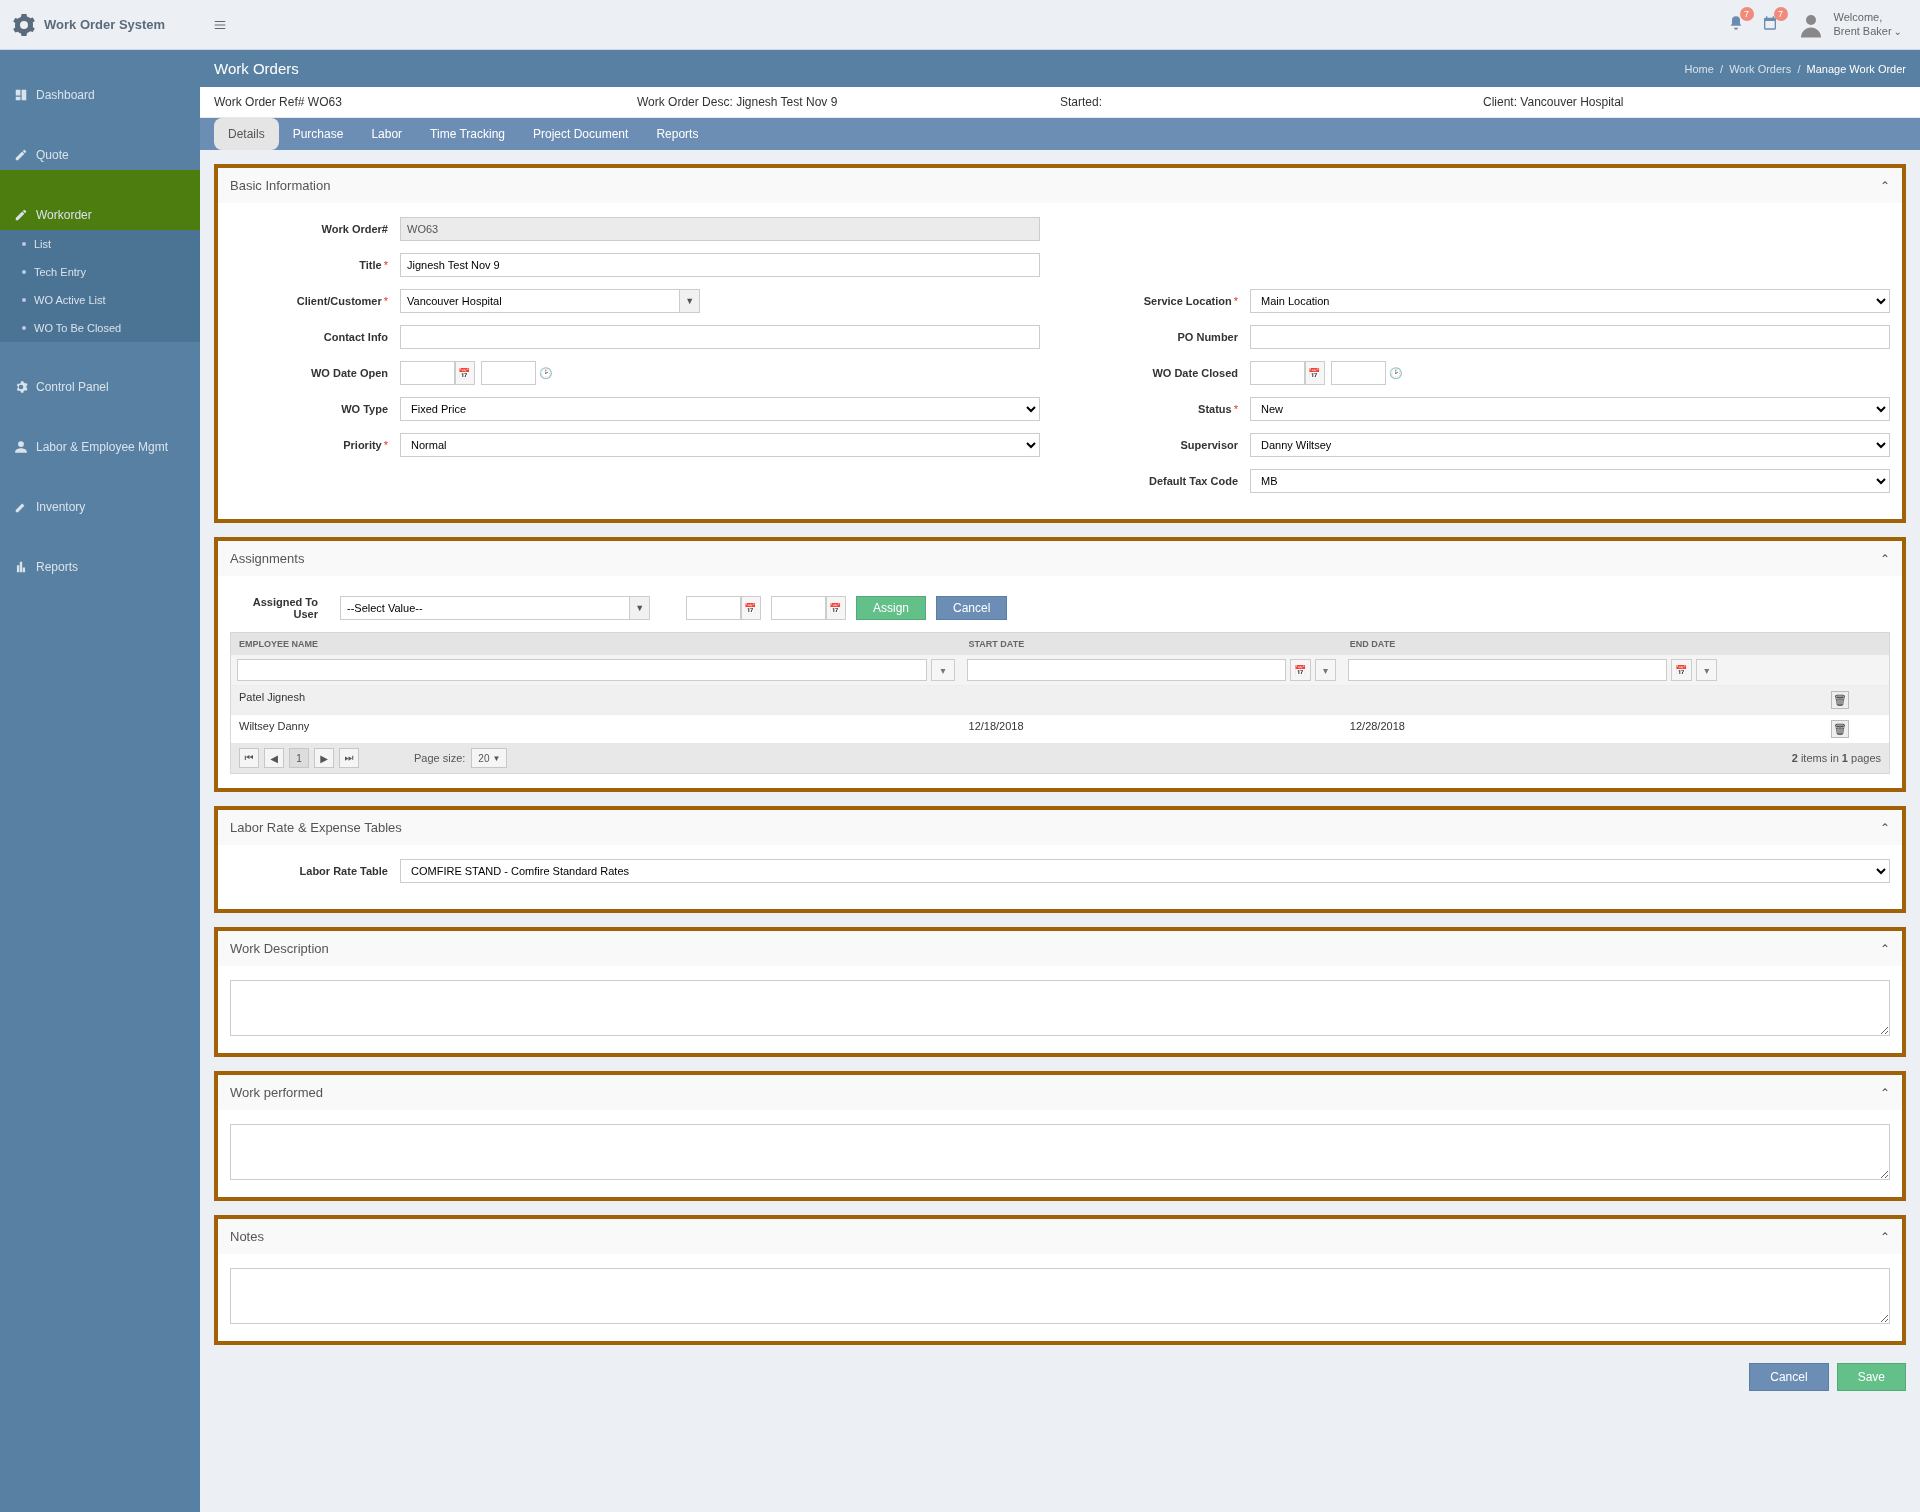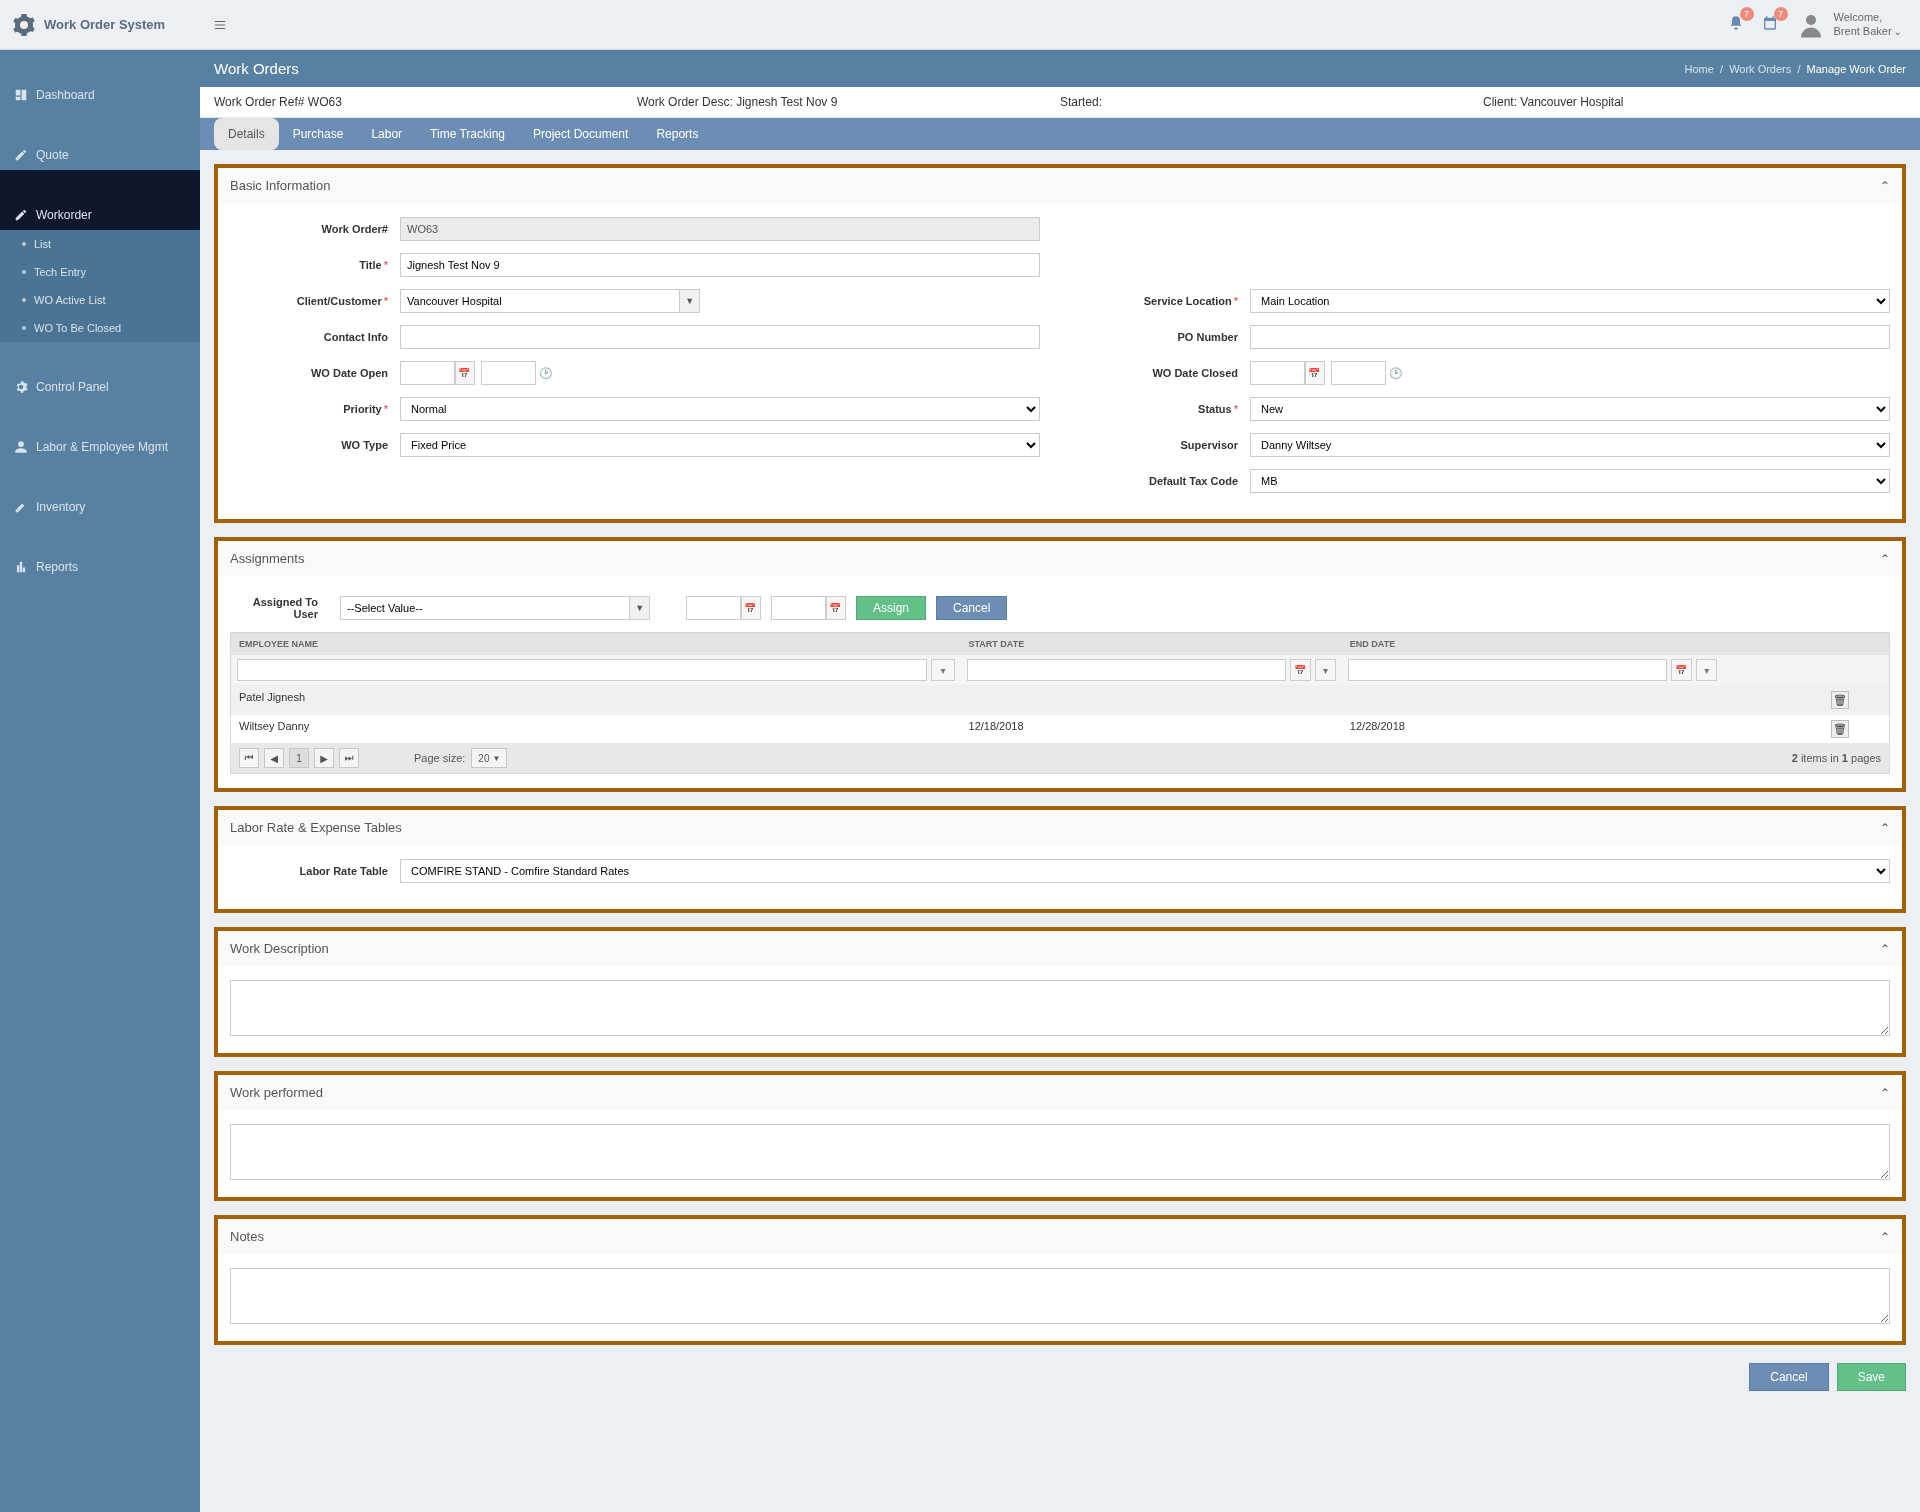--- a/index.html
+++ b/index.html
@@ -157,21 +157,21 @@
       </span>
     </div>
   <div class="nav-item">
       <span class="nav-icon-wrap">
         <svg class="icon" viewBox="0 0 24 24">
           <path fill="currentColor" d="M3 17.25V21h3.75L17.81 9.94l-3.75-3.75L3 17.25zM20.71 7.04a1 1 0 0 0 0-1.41l-2.34-2.34a1 1 0 0 0-1.41 0l-1.83 1.83 3.75 3.75 1.83-1.83z"></path>
         </svg>
         <span>Quote</span>
       </span>
     </div>
-  <div class="nav-item" style="background:#0f172a">
+  <div class="nav-item" style="background:#4d7c0f">
       <span class="nav-icon-wrap">
         <svg class="icon" viewBox="0 0 24 24">
           <path fill="currentColor" d="M3 17.25V21h3.75L17.81 9.94l-3.75-3.75L3 17.25zM20.71 7.04a1 1 0 0 0 0-1.41l-2.34-2.34a1 1 0 0 0-1.41 0l-1.83 1.83 3.75 3.75 1.83-1.83z"></path>
         </svg>
         <span>Workorder</span>
       </span>
     </div>
   <div class="nav-sub">
     <div class="nav-item">
         <span class="dot"></span>
@@ -288,26 +288,26 @@
                     <div class="mini-icon">📅</div>
                   </div>
                 <div class="time-box">
                     <input class="text-input" style="">
                     <div class="clock-icon">🕑</div>
                   </div>
               </div>
             </div>
           </div>
           <div class="form-row">
+            <div class="form-label"><span>WO Type</span></div>
+            <div class="form-control w300"><select class="select-input"><option>Fixed Price</option></select></div>
+          </div>
+          <div class="form-row">
             <div class="form-label"><span>Priority</span><span class="required">*</span></div>
             <div class="form-control w300"><select class="select-input"><option>Normal</option></select></div>
-          </div>
-          <div class="form-row">
-            <div class="form-label"><span>WO Type</span></div>
-            <div class="form-control w300"><select class="select-input"><option>Fixed Price</option></select></div>
           </div>
         </div>
         <div class="form-col">
           <div class="form-row" style="visibility:hidden;min-height:24px"></div>
           <div class="form-row" style="visibility:hidden;min-height:24px"></div>
           <div class="form-row">
             <div class="form-label"><span>Service Location</span><span class="required">*</span></div>
             <div class="form-control"><select class="select-input"><option>Main Location</option></select></div>
           </div>
           <div class="form-row">

